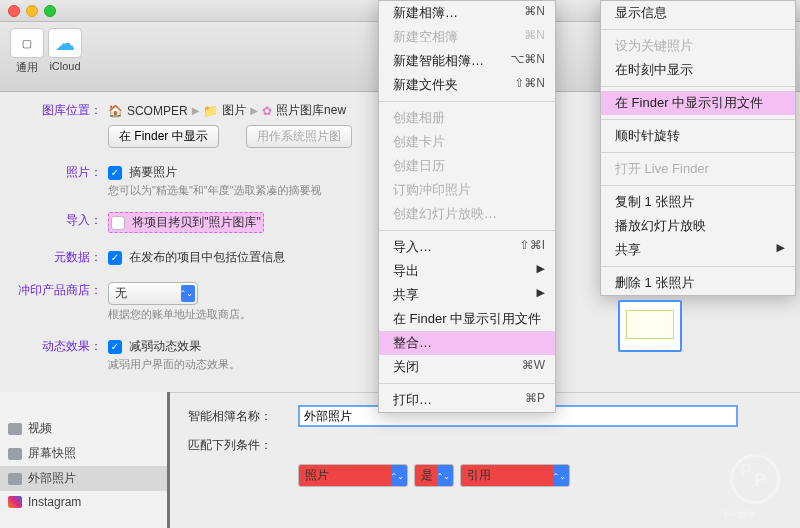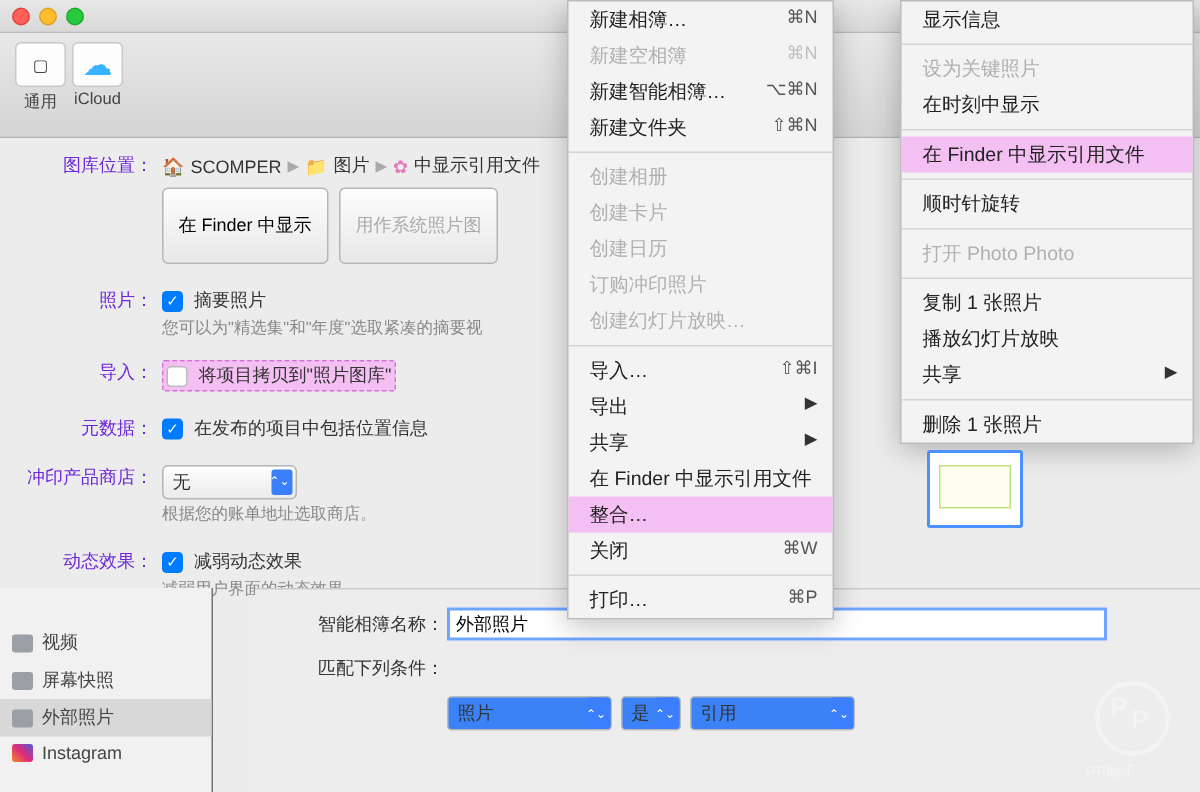--- a/index.html
+++ b/index.html
@@ -22,45 +22,45 @@
   .form-row { display:flex; align-items:flex-start; padding:4px 0 4px 0; }
   .form-label { width:108px; text-align:right; padding-right:6px; font-size:12px; color:#6d28d9; }
   .form-content { flex:1; font-size:12px; }
 
   .breadcrumb { display:flex; align-items:center; gap:4px; font-size:12px; color:#333; }
   .bc-sep { color:#aaa; font-size:10px; }
   .bc-home { color:#e2a050; }
   .bc-folder { color:#5fa9e6; }
   .bc-app { color:#e27bbf; }
 
-  .mac-btn { background: linear-gradient(#fdfdfd,#e8e8e8); border:1px solid #b5b5b5; border-radius:4px; padding:16px 10px; font-size:12px; margin-right:4px; }
+  .mac-btn { background: linear-gradient(#fdfdfd,#e8e8e8); border:1px solid #b5b5b5; border-radius:4px; padding:2px 10px; font-size:12px; margin-right:24px; }
   .mac-btn.disabled { color:#aaa; }
 
   .chk { width:14px; height:14px; border-radius:3px; display:inline-flex; align-items:center; justify-content:center; font-size:10px; color:#fff; vertical-align:middle; margin-right:4px; }
   .chk.on { background:#007aff; }
   .chk.off { background:#fff; border:1px solid #bbb; }
 
   .hint { font-size:11px; color:#888; margin-top:2px; }
 
   .hl-pink { background:#f4bff3; border:1px dashed #d070d0; border-radius:2px; padding:1px 2px; display:inline-block; }
 
   .select { background: linear-gradient(#fefefe,#eaeaea); border:1px solid #b5b5b5; border-radius:4px; padding:2px 18px 2px 6px; font-size:12px; position:relative; display:inline-block; min-width:90px; }
   .select::after { content:""; position:absolute; right:2px; top:2px; bottom:2px; width:14px; background:#3b7fff; border-radius:2px; }
   .select::before { content:"⌃⌄"; position:absolute; right:4px; top:50%; transform:translateY(-56%); font-size:8px; color:#fff; z-index:1; line-height:6px; white-space:pre; }
 
-  .sidebar { position:absolute; left:0; bottom:0; width:142px; top:300px; background:#f1f1f1; border-right:1px solid #737373; display:flex; flex-direction:column; padding-top:24px; }
+  .sidebar { position:absolute; left:0; bottom:0; width:170px; top:300px; background:#f1f1f1; border-right:3px solid #737373; display:flex; flex-direction:column; padding-top:24px; }
   .side-item { display:flex; align-items:center; gap:6px; padding:4px 8px; font-size:12px; color:#444; }
   .side-item.sel { background:#d8d8d8; }
   .side-icon { width:14px; height:12px; border-radius:2px; display:inline-block; }
 
   .smart-panel { position:absolute; left:170px; right:0; top:300px; bottom:0; background:#ededed; border-top:1px solid #ccc; padding:12px 18px 0 18px; }
   .sp-row { display:flex; align-items:center; margin-bottom:10px; font-size:12px; }
-  .sp-label { width:110px; text-align:right; padding-right:2px; color:#333; }
+  .sp-label { width:110px; padding-right:20px; color:#333; }
   .sp-input { flex:1; max-width:440px; border:2px solid #6ea6ff; background:#fff; padding:2px 4px; font-size:12px; }
-  .sp-select { background:#3b82f6; border:1px solid #bbb; border-radius:3px; padding:2px 18px 2px 6px; font-size:12px; position:relative; display:inline-block; margin-right:6px; }
+  .sp-select { background:#ef4444; border:1px solid #bbb; border-radius:3px; padding:2px 18px 2px 6px; font-size:12px; position:relative; display:inline-block; margin-right:6px; }
   .sp-select::after { content:""; position:absolute; right:0; top:0; bottom:0; width:15px; background:#3b7fff; border-top-right-radius:3px; border-bottom-right-radius:3px; }
   .sp-arrow { position:absolute; right:3px; top:50%; transform:translateY(-50%); font-size:8px; color:#fff; z-index:2; }
 
   .footer-bar { position:absolute; left:0; right:0; bottom:0; height:28px; border-top:1px solid #ccc; background:#ededed; display:flex; align-items:center; padding:0 14px; font-size:12px; }
   .footer-bar .spacer { flex:1; }
 
   
   .ctx-menu { position:absolute; background:#f3f3f3; border:1px solid #bcbcbc; box-shadow:0 4px 18px rgba(0,0,0,.25); font-size:13px; color:#222; }
   .ctx-item { padding:3px 50px 3px 14px; white-space:nowrap; position:relative; }
   .ctx-item.disabled { color:#b0b0b0; }
@@ -107,21 +107,21 @@
       <div class="form-label">图库位置：</div>
       <div class="form-content">
         <div class="breadcrumb">
           <span class="bc-home">🏠</span>
           <span>SCOMPER</span>
           <span class="bc-sep">▶</span>
           <span class="bc-folder">📁</span>
           <span>图片</span>
           <span class="bc-sep">▶</span>
           <span class="bc-app">✿</span>
-          <span>中显示引用文件</span>
+          <span>照片图库new</span>
         </div>
         <div style="margin-top:6px;">
           <button class="mac-btn">在 Finder 中显示</button>
           <button class="mac-btn disabled">用作系统照片图</button>
         </div>
       </div>
     </div>
 
     <div class="form-row" style="margin-top:8px;">
       <div class="form-label">照片：</div>
@@ -230,21 +230,21 @@
 <div class="ctx-menu" style="left:600px; top:0; width:196px;" id="menu2">
     <div class="ctx-item">显示信息</div>
     <div class="ctx-sep"></div>
     <div class="ctx-item disabled">设为关键照片</div>
     <div class="ctx-item">在时刻中显示</div>
     <div class="ctx-sep"></div>
     <div class="ctx-item sel">在 Finder 中显示引用文件</div>
     <div class="ctx-sep"></div>
     <div class="ctx-item">顺时针旋转</div>
     <div class="ctx-sep"></div>
-    <div class="ctx-item disabled">打开 Photo Photo</div>
+    <div class="ctx-item disabled">打开 Live Finder</div>
     <div class="ctx-sep"></div>
     <div class="ctx-item">复制 1 张照片</div>
     <div class="ctx-item">播放幻灯片放映</div>
     <div class="ctx-item">共享<span class="sub">▶</span></div>
     <div class="ctx-sep"></div>
     <div class="ctx-item">删除 1 张照片</div>
   </div>
 
 <div class="thumb" style="left:618px; top:300px;">
   <div class="inner"></div>

